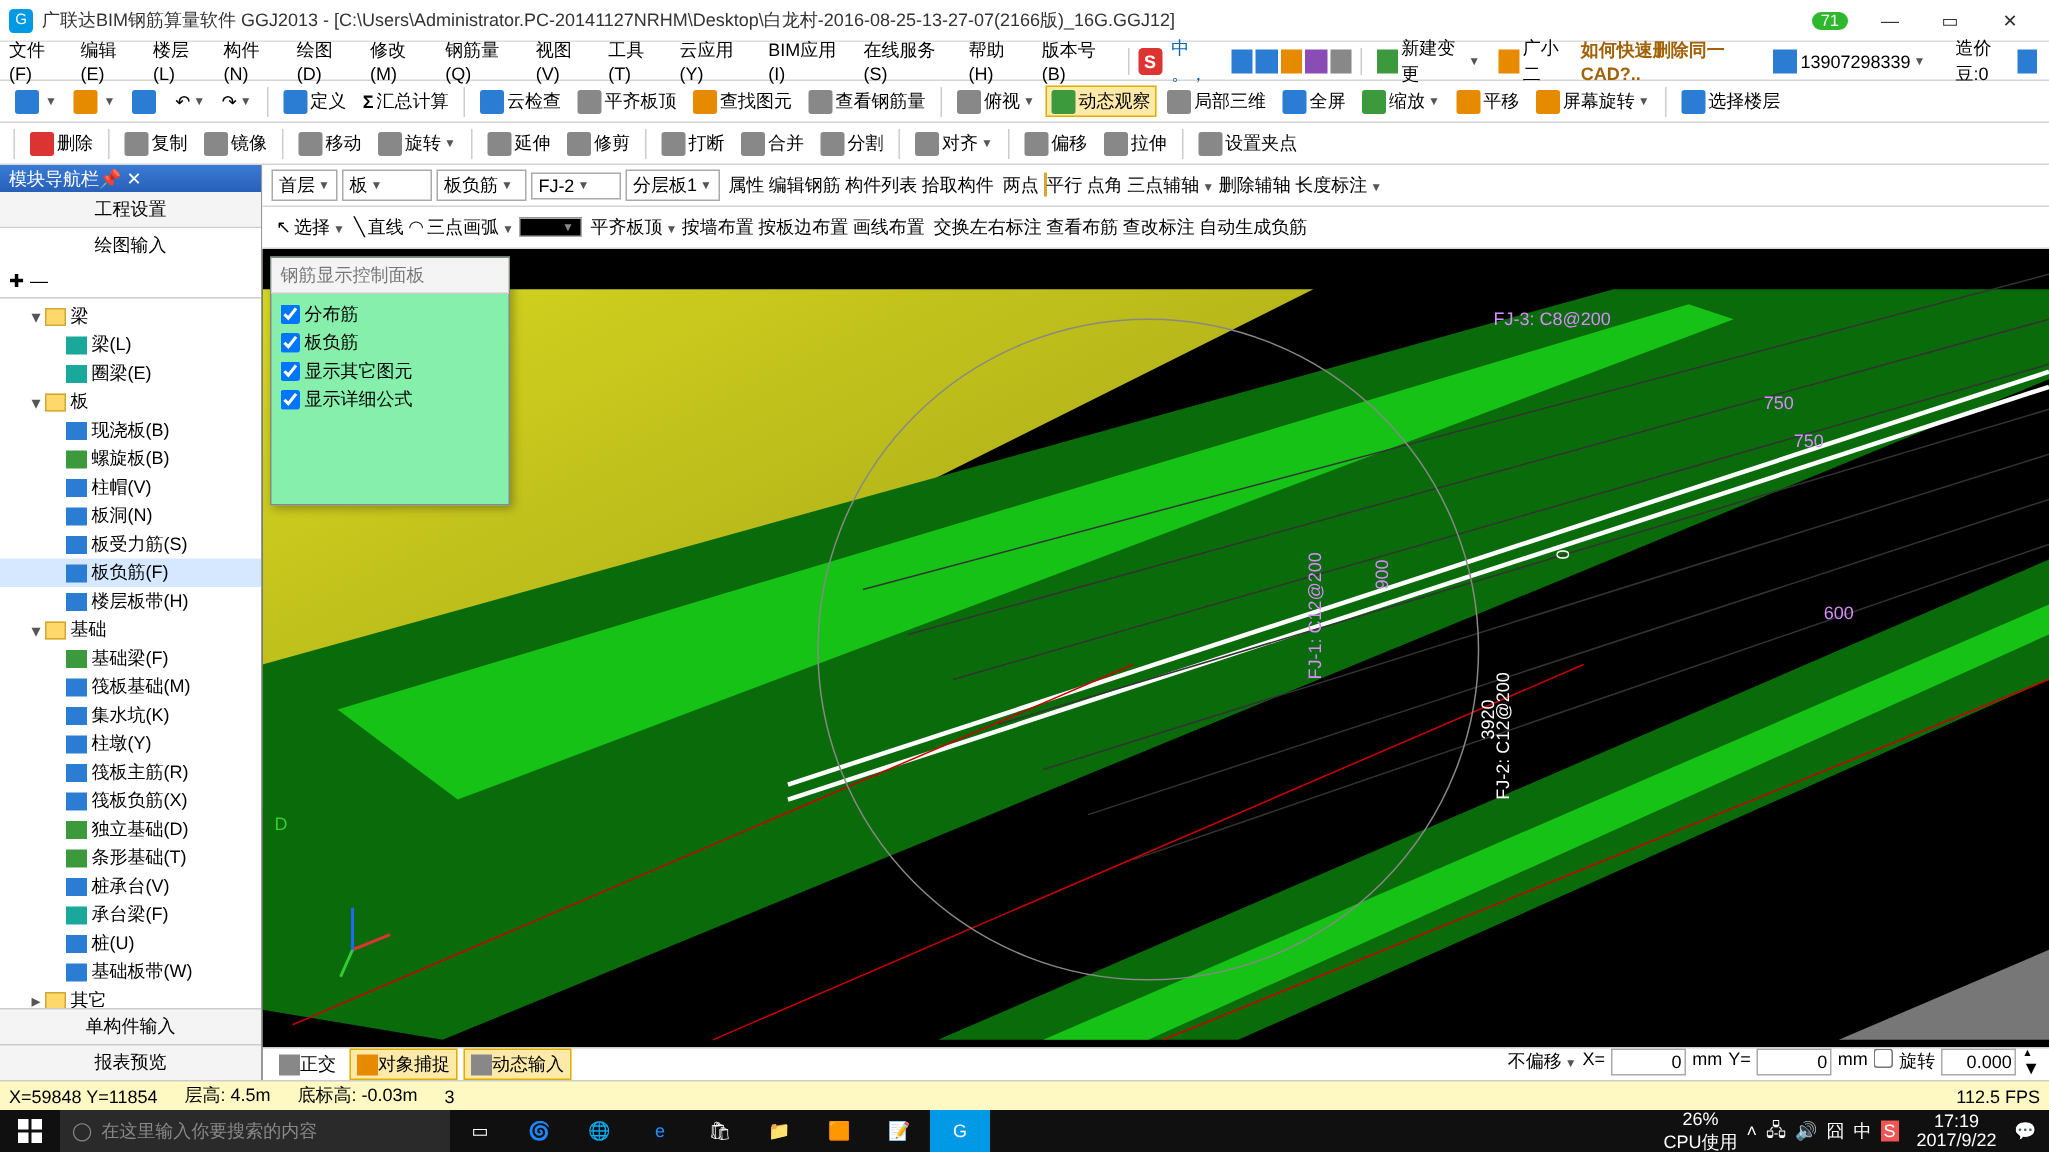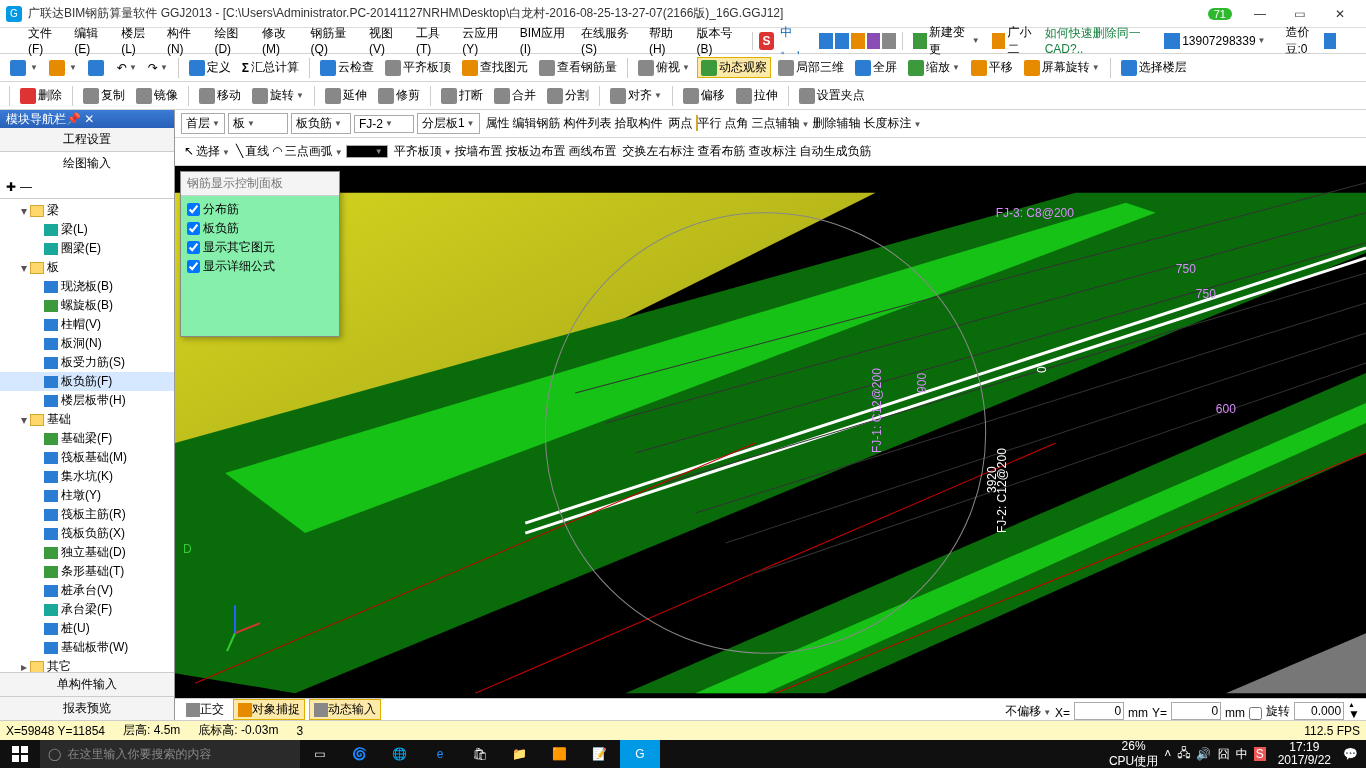--- a/index.html
+++ b/index.html
@@ -2,25 +2,25 @@
 <html><head>
 <meta charset="utf-8">
 <style>
 * { margin:0; padding:0; box-sizing:border-box; font-family:"Microsoft YaHei","SimSun",sans-serif; font-size:12px; }
 body { width:1366px; height:768px; background:#fff; overflow:hidden; position:relative; }
 .title-bar { height:28px; background:#fff; display:flex; align-items:center; padding:0 6px; border-bottom:1px solid #ddd; }
 .title-bar .app-icon { width:16px; height:16px; background:#0099e5; border-radius:3px; margin-right:6px; display:flex; align-items:center; justify-content:center; color:#fff; font-size:10px; }
 .title-bar .title-text { flex:1; color:#333; white-space:nowrap; overflow:hidden; }
 .title-bar .badge { background:#2eb82e; color:#fff; padding:0 6px; border-radius:8px; margin:0 8px; font-size:11px; }
 .title-bar .win-btn { width:40px; height:24px; display:flex; align-items:center; justify-content:center; color:#333; cursor:pointer; }
-.menu-bar { height:26px; background:#fff; display:flex; align-items:center; padding:0 22px; border-bottom:1px solid #d4d4d4; }
+.menu-bar { height:26px; background:#fff; display:flex; align-items:center; padding:0 0; border-bottom:1px solid #d4d4d4; }
 .menu-bar .m-item { padding:0 6px; cursor:pointer; display:flex; align-items:center; height:100%; }
 .menu-bar .m-sep { width:1px; height:18px; background:#ccc; margin:0 4px; }
 .menu-bar .m-right { margin-left:auto; display:flex; align-items:center; gap:8px; }
-.menu-bar .m-right .link { color:#15803d; cursor:pointer; }
+.menu-bar .m-right .link { color:#a16207; cursor:pointer;font-weight:bold; }
 .menu-bar .icon16 { width:16px; height:16px; margin-right:2px; display:inline-block; }
 .toolbar { height:28px; background:#fff; display:flex; align-items:center; padding:0 6px; border-bottom:1px solid #d4d4d4; gap:3px; }
 .toolbar .tb-btn { display:flex; align-items:center; padding:2px 4px; cursor:pointer; white-space:nowrap; }
 .toolbar .tb-btn.active { background:#fde9a8; border:1px solid #e0b000; padding:1px 3px; }
 .toolbar .tb-sep { width:1px; height:20px; background:#ccc; margin:0 3px; }
 .toolbar .icon { width:16px; height:16px; margin-right:2px; display:inline-block; border-radius:2px; }
 .dd { font-size:8px; margin-left:2px; color:#555; }
 .main-area { position:absolute; top:110px; left:0; right:0; bottom:48px; display:flex; }
 .nav-panel { width:175px; background:#fff; border-right:1px solid #999; display:flex; flex-direction:column; }
 .nav-title { background:linear-gradient(#3a7bd5,#2860b8); color:#fff; padding:2px 6px; display:flex; align-items:center; justify-content:flex-start; height:18px; }
@@ -40,21 +40,21 @@
 .btm-tabs .bt { text-align:center; padding:3px 0; border-top:1px solid #ccc; cursor:pointer; background:#f4f4f4; }
 .work { flex:1; display:flex; flex-direction:column; background:#fff; position:relative; }
 .wt-row { height:28px; display:flex; align-items:center; padding:0 6px; border-bottom:1px solid #d4d4d4; gap:3px; background:#fff; flex-wrap:nowrap; overflow:hidden; }
 .wt-row .sel-box { border:1px solid #aaa; padding:1px 4px; background:#fff; display:flex; align-items:center; min-width:40px; }
 .viewport { flex:1; background:#000; position:relative; overflow:hidden; }
 .viewport svg { width:100%; height:100%; }
 .float-panel { position:absolute; left:5px; top:5px; width:160px; background:#86efac; border:1px solid #888; box-shadow:2px 2px 6px rgba(0,0,0,.3); }
 .float-panel .fp-title { background:#f4f4f4; padding:3px 6px; border-bottom:1px solid #ccc; color:#777; }
 .float-panel .fp-body { padding:4px 6px 60px; }
 .float-panel label { display:flex; align-items:center; gap:3px; padding:1px 0; }
-.vp-status { position:absolute; left:0; right:0; bottom:0; height:22px; background:#fff; border-top:1px solid #ccc; display:flex; align-items:flex-end; padding:0 6px; gap:4px;margin-top:24px; }
+.vp-status { position:absolute; left:0; right:0; bottom:0; height:22px; background:#fff; border-top:1px solid #ccc; display:flex; align-items:flex-start; padding:0 6px; gap:4px;margin-top:24px; }
 .vp-status .vs-btn { display:flex; align-items:center; padding:1px 4px; border:1px solid transparent; cursor:pointer; }
 .vp-status .vs-btn.on { background:#fde9a8; border:1px solid #e0b000; }
 .vp-status input[type=text] { width:50px; border:1px solid #aaa; padding:1px 2px; text-align:right; }
 .status-bar { position:absolute; left:0; right:0; bottom:28px; height:20px; background:#fef9c3; border-top:1px solid #ccc; display:flex; align-items:center; padding:0 6px; gap:18px; font-size:11px; }
 .status-bar .fps { position:absolute; right:6px; }
 .taskbar { position:absolute; left:0; right:0; bottom:0; height:28px; background:#101010; display:flex; align-items:center; color:#fff; }
 .taskbar .tb-item { width:40px; height:28px; display:flex; align-items:center; justify-content:center; cursor:pointer; }
 .taskbar .search { flex:0 0 260px; background:#2a2a2a; height:28px; display:flex; align-items:center; padding:0 8px; color:#888; }
 .taskbar .tray { margin-left:auto; display:flex; align-items:center; gap:6px; padding:0 8px; font-size:11px; }
 .taskbar .clock { text-align:center; line-height:1.1; font-size:10px; padding:0 6px; }

